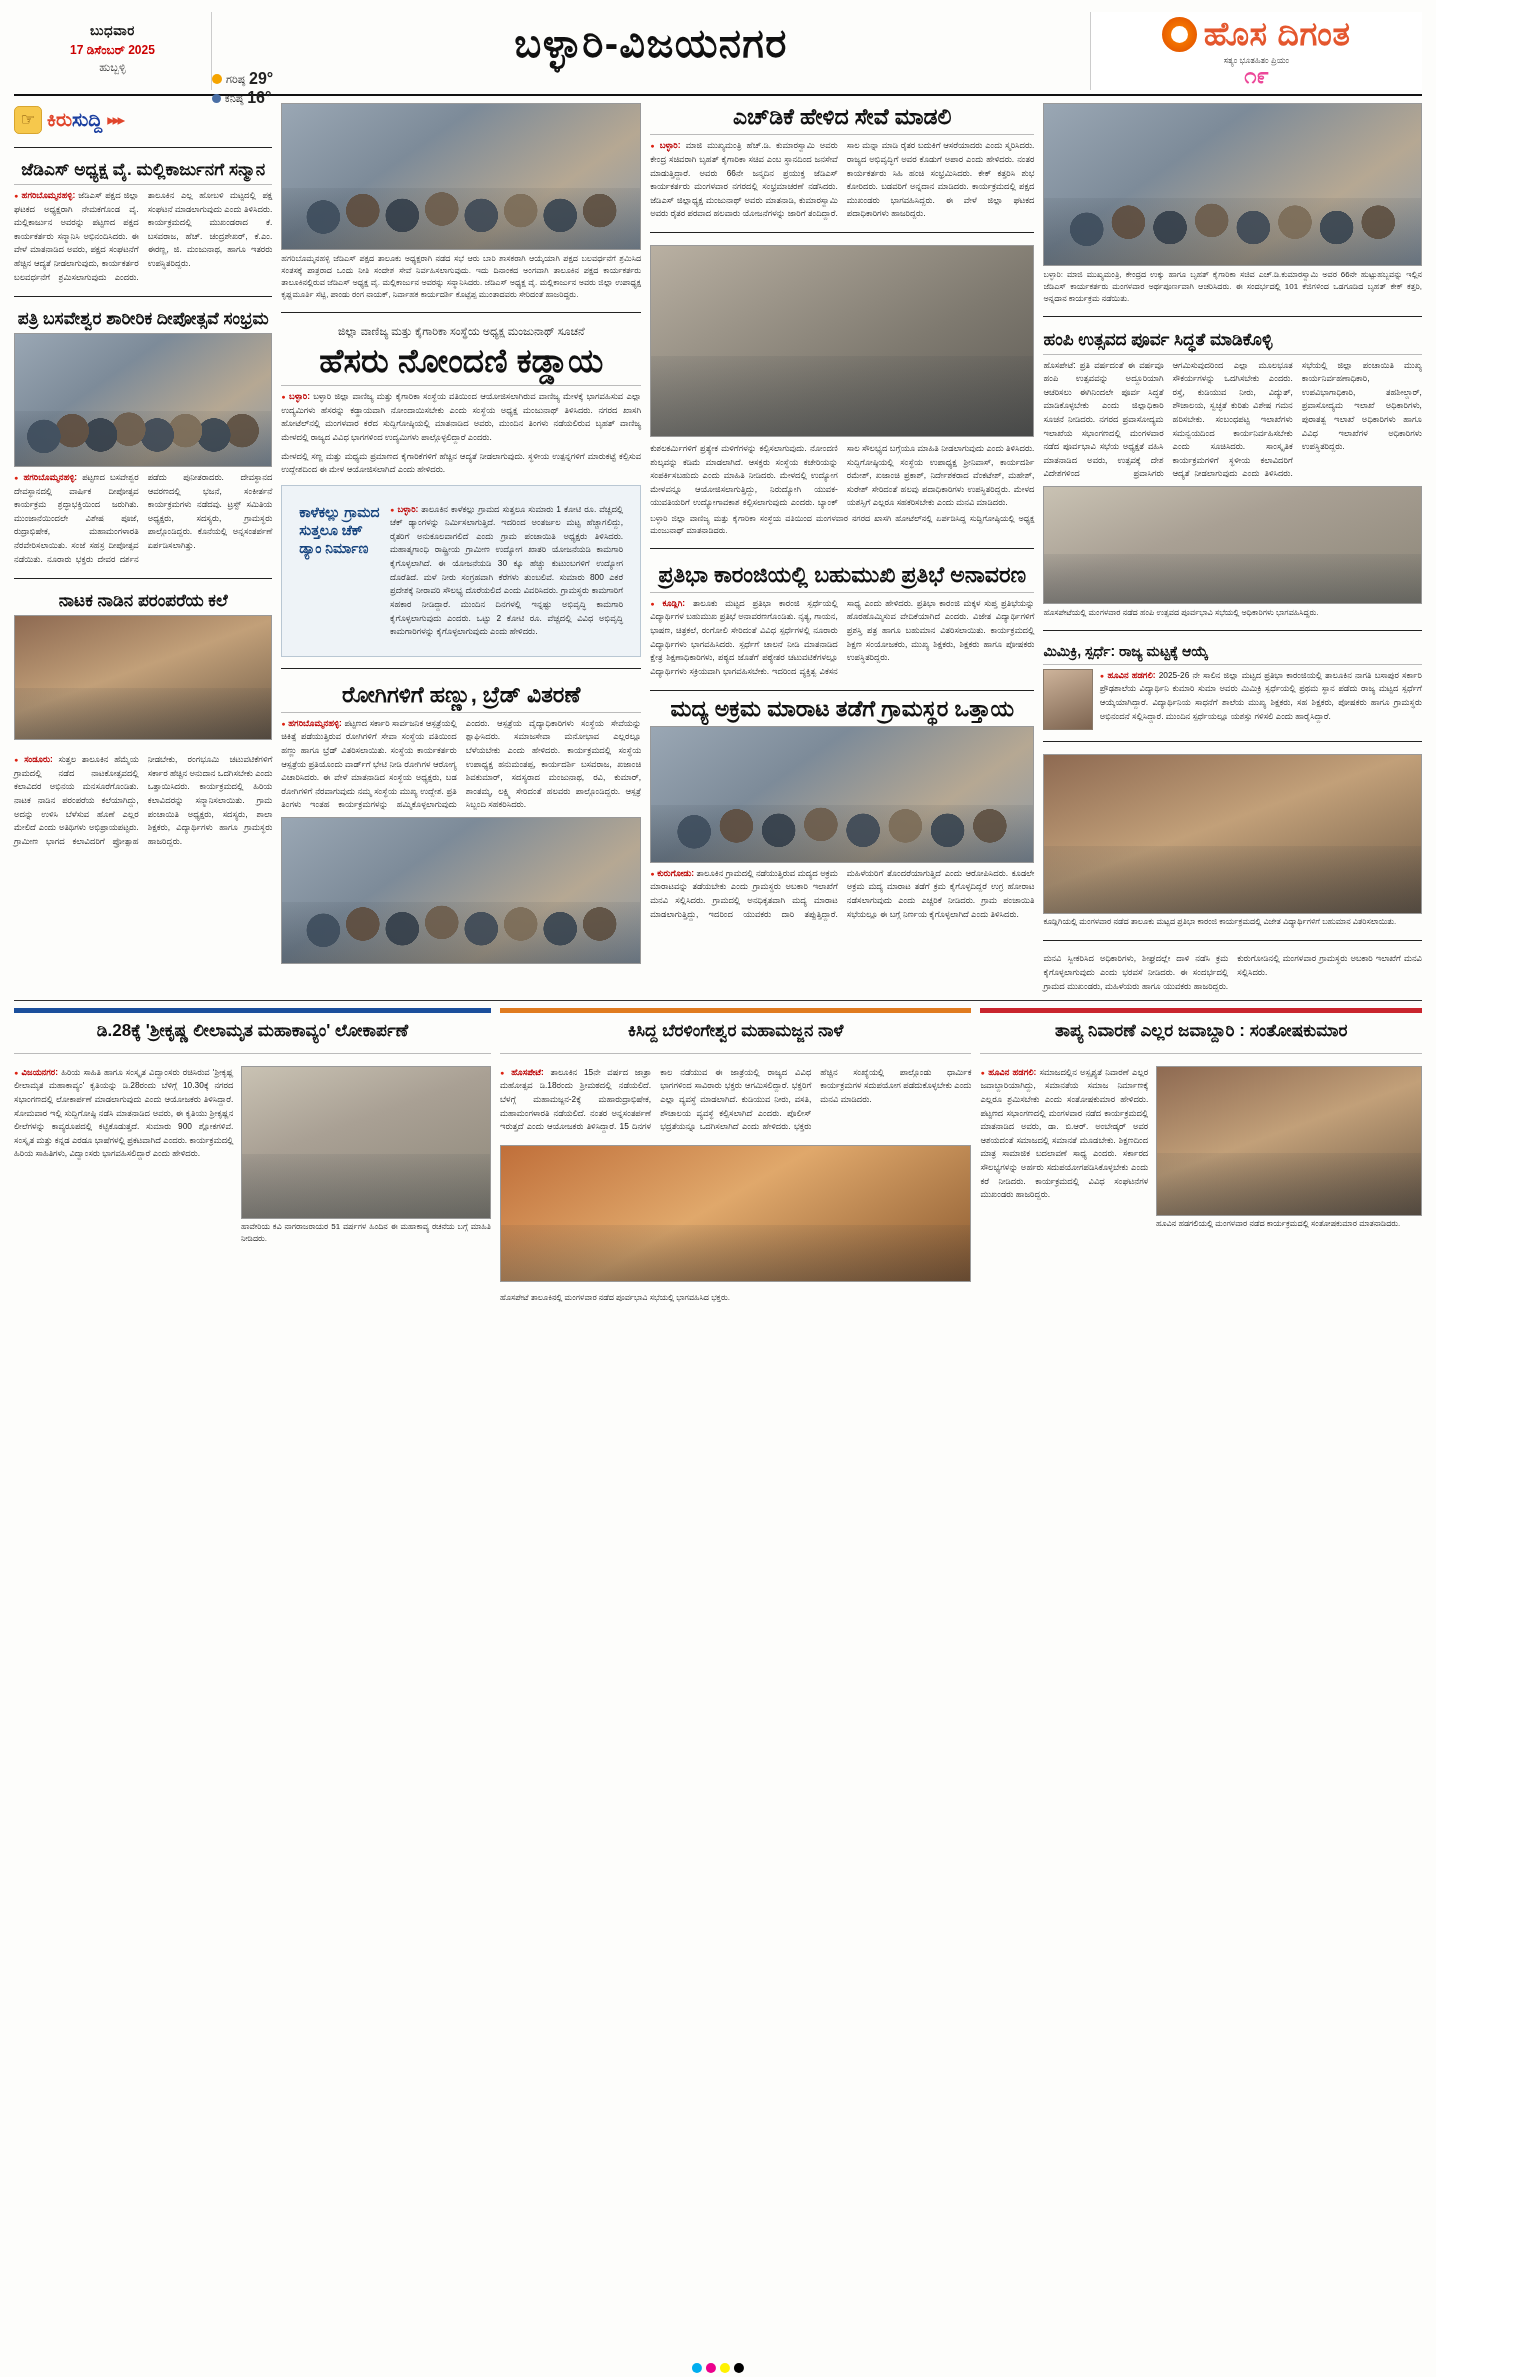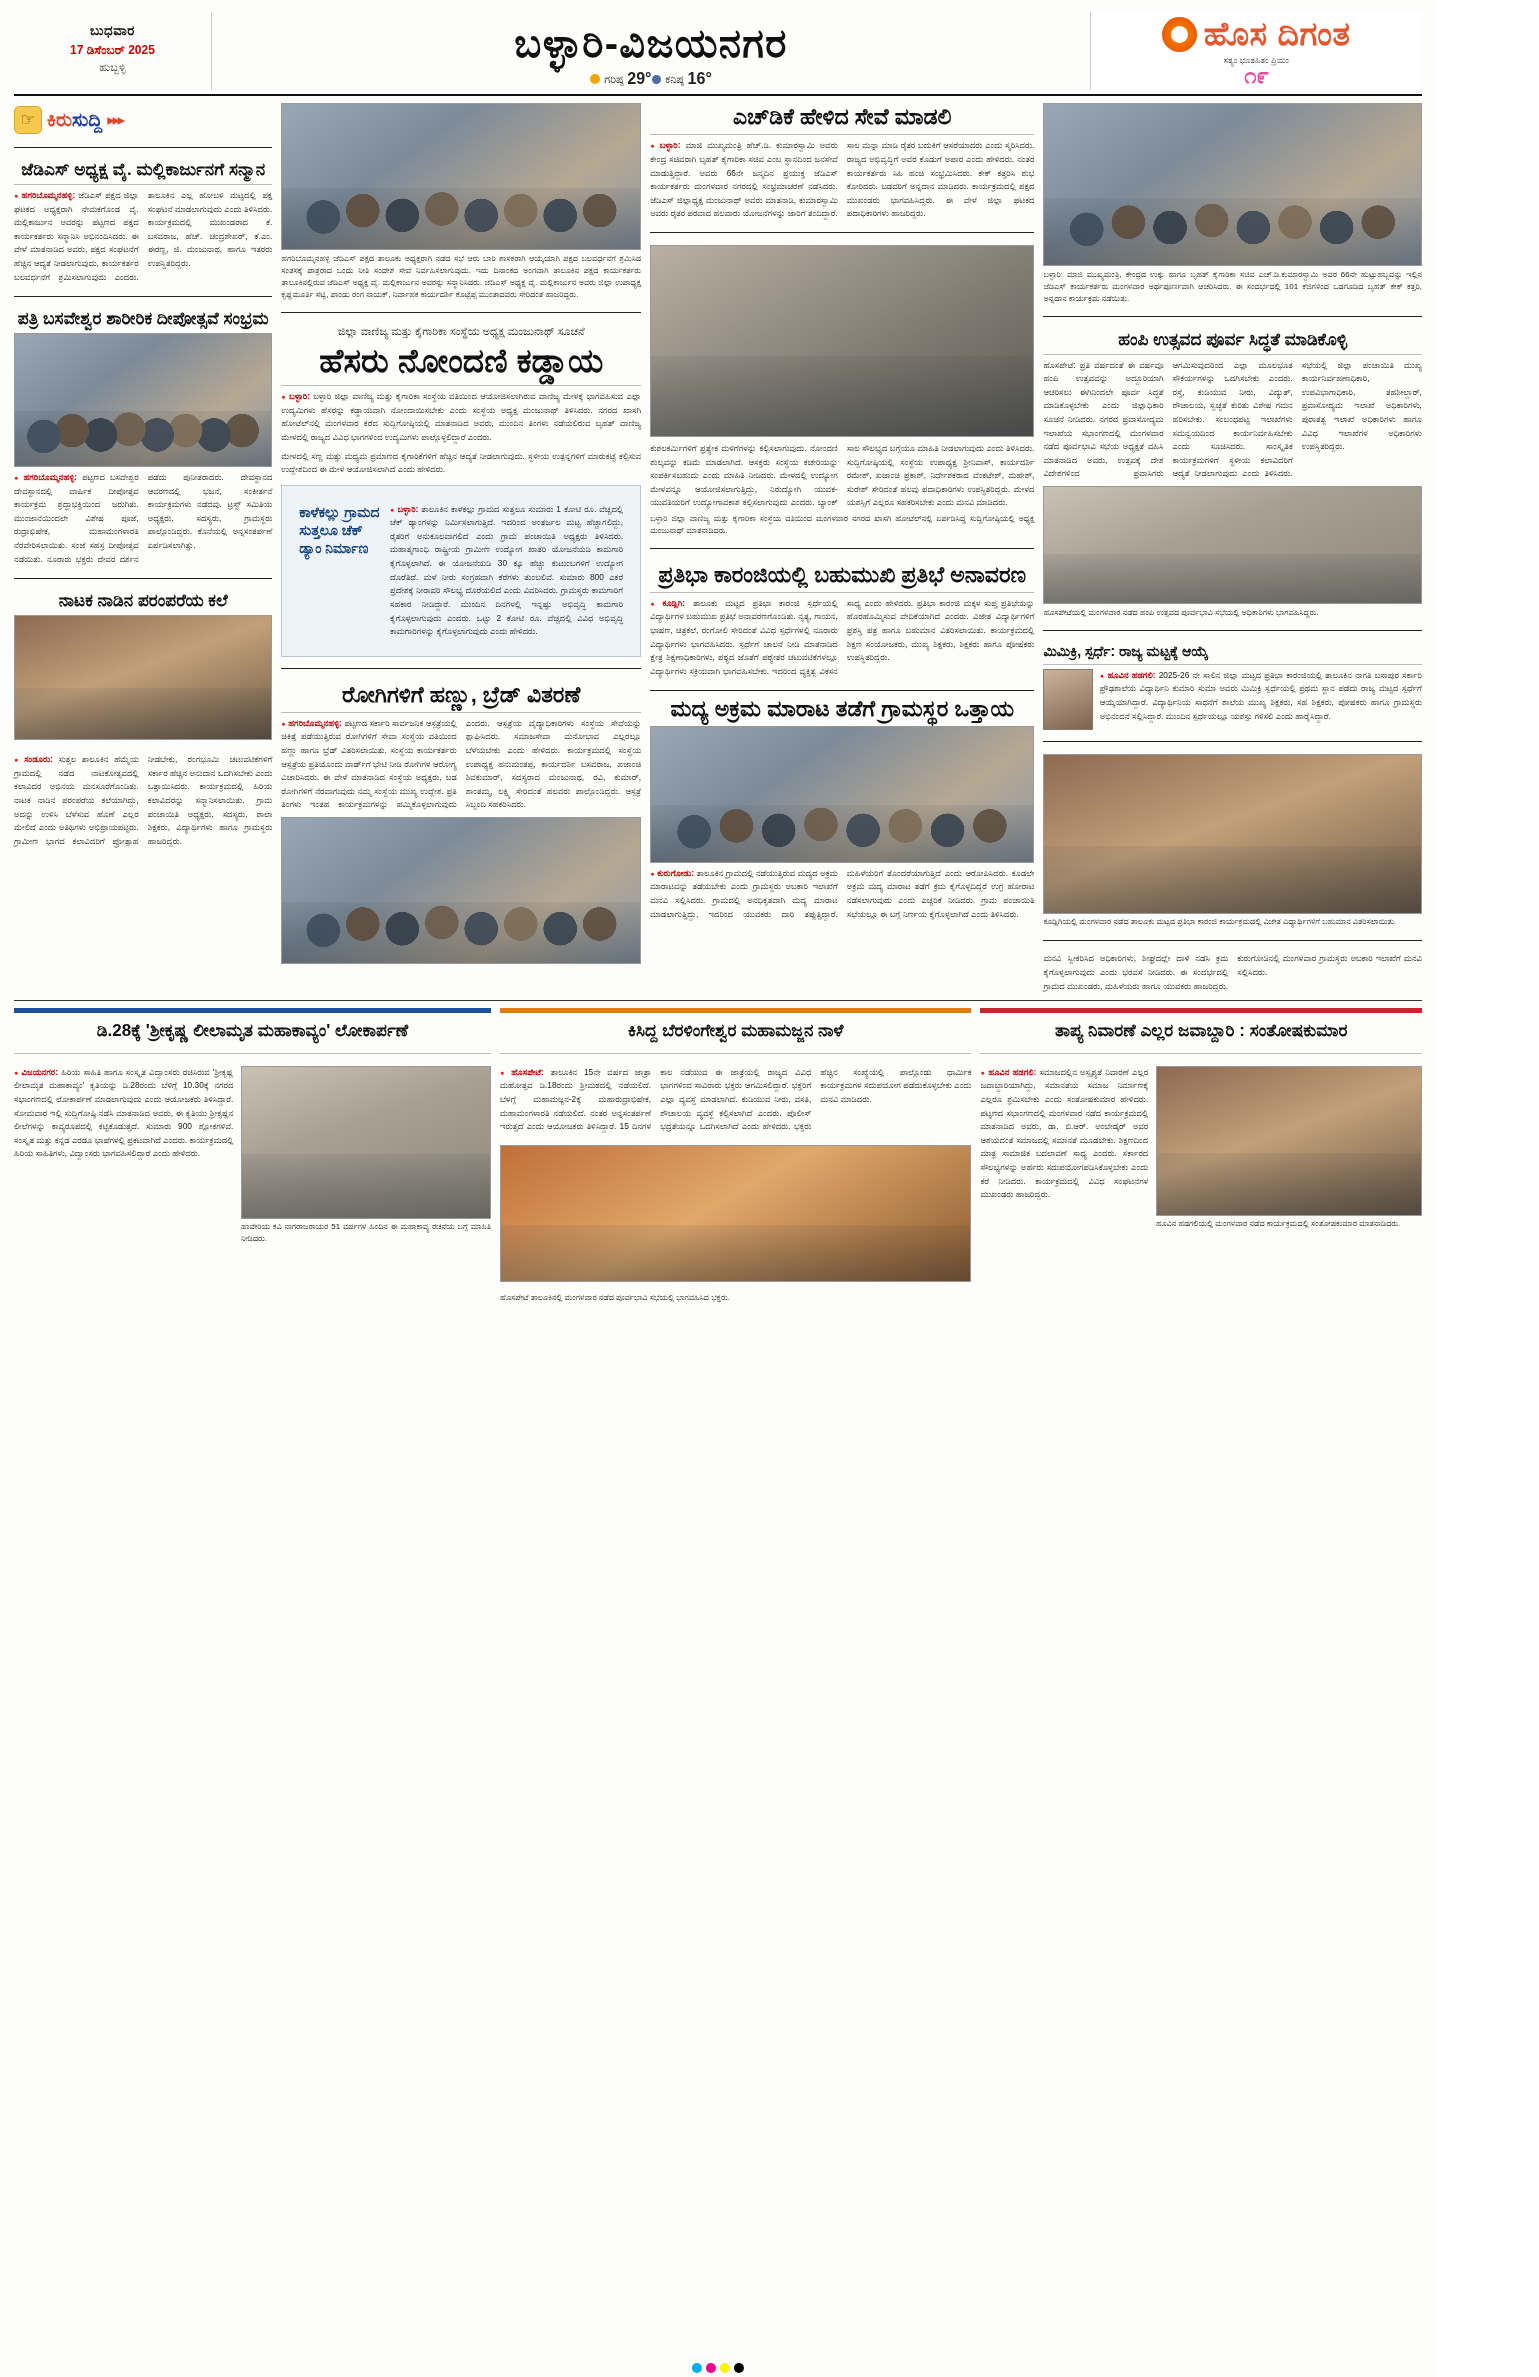--- a/index.html
+++ b/index.html
@@ -48,20 +48,21 @@
     color: #111;
     font-family: "Liberation Sans", sans-serif;
   }
   .weather {
     margin-top: 3.8px;
     display: flex;
     justify-content: center;
     gap: 1px;
     font-size: 11px;
     color: #222;
+    flex-direction: column;
   }
   .weather .w { display:flex; align-items:center; gap:3.8px; }
   .weather .bigt { font-size: 16px; font-weight: bold; }
   .sun-dot { width:10.2px;height:10.2px;border-radius:50%;background:#f5a400;display:inline-block;}
   .moon-dot { width:9px;height:9px;border-radius:50%;background:#4a6fa5;display:inline-block;}
   .mh-right {
     width: 332px;
     background: #fff;
     border-left: 0.6px solid #ccc;
     display: flex;
@@ -385,21 +386,21 @@
     <div class="col col-4">
 
       <div>
         <div class="photo people" style="height:163px"></div>
         <div class="caption">ಬಳ್ಳಾರಿ: ಮಾಜಿ ಮುಖ್ಯಮಂತ್ರಿ, ಕೇಂದ್ರದ ಉಕ್ಕು ಹಾಗೂ ಬೃಹತ್ ಕೈಗಾರಿಕಾ ಸಚಿವ ಎಚ್.ಡಿ.ಕುಮಾರಸ್ವಾಮಿ ಅವರ 66ನೇ ಹುಟ್ಟುಹಬ್ಬವನ್ನು ಇಲ್ಲಿನ ಜೆಡಿಎಸ್ ಕಾರ್ಯಕರ್ತರು ಮಂಗಳವಾರ ಅರ್ಥಪೂರ್ಣವಾಗಿ ಆಚರಿಸಿದರು. ಈ ಸಂದರ್ಭದಲ್ಲಿ 101 ಕೆಜಿಗಳಿಂದ ಒಡಗೂಡಿದ ಬೃಹತ್ ಕೇಕ್ ಕತ್ತರಿ, ಅನ್ನದಾನ ಕಾರ್ಯಕ್ರಮ ನಡೆಯಿತು.</div>
       </div>
 
       <div class="rule"></div>
 
       <div>
-        <div class="hl hl-md" style="text-align:center">ಹಂಪಿ ಉತ್ಸವದ ಪೂರ್ವ ಸಿದ್ಧತೆ ಮಾಡಿಕೊಳ್ಳಿ</div>
+        <div class="hl hl-md" style="text-align:left">ಹಂಪಿ ಉತ್ಸವದ ಪೂರ್ವ ಸಿದ್ಧತೆ ಮಾಡಿಕೊಳ್ಳಿ</div>
         <div class="rule-thin"></div>
         <div class="body-text c3">
           <span>ಹೊಸಪೇಟೆ: ಪ್ರತಿ ವರ್ಷದಂತೆ ಈ ವರ್ಷವೂ ಹಂಪಿ ಉತ್ಸವವನ್ನು ಅದ್ದೂರಿಯಾಗಿ ಆಚರಿಸಲು ಈಗಿನಿಂದಲೇ ಪೂರ್ವ ಸಿದ್ಧತೆ ಮಾಡಿಕೊಳ್ಳಬೇಕು ಎಂದು ಜಿಲ್ಲಾಧಿಕಾರಿ ಸೂಚನೆ ನೀಡಿದರು. ನಗರದ ಪ್ರವಾಸೋದ್ಯಮ ಇಲಾಖೆಯ ಸಭಾಂಗಣದಲ್ಲಿ ಮಂಗಳವಾರ ನಡೆದ ಪೂರ್ವಭಾವಿ ಸಭೆಯ ಅಧ್ಯಕ್ಷತೆ ವಹಿಸಿ ಮಾತನಾಡಿದ ಅವರು, ಉತ್ಸವಕ್ಕೆ ದೇಶ ವಿದೇಶಗಳಿಂದ ಪ್ರವಾಸಿಗರು ಆಗಮಿಸುವುದರಿಂದ ಎಲ್ಲಾ ಮೂಲಭೂತ ಸೌಕರ್ಯಗಳನ್ನು ಒದಗಿಸಬೇಕು ಎಂದರು. ರಸ್ತೆ, ಕುಡಿಯುವ ನೀರು, ವಿದ್ಯುತ್, ಶೌಚಾಲಯ, ಸ್ವಚ್ಛತೆ ಕುರಿತು ವಿಶೇಷ ಗಮನ ಹರಿಸಬೇಕು. ಸಂಬಂಧಪಟ್ಟ ಇಲಾಖೆಗಳು ಸಮನ್ವಯದಿಂದ ಕಾರ್ಯನಿರ್ವಹಿಸಬೇಕು ಎಂದು ಸೂಚಿಸಿದರು. ಸಾಂಸ್ಕೃತಿಕ ಕಾರ್ಯಕ್ರಮಗಳಿಗೆ ಸ್ಥಳೀಯ ಕಲಾವಿದರಿಗೆ ಆದ್ಯತೆ ನೀಡಲಾಗುವುದು ಎಂದು ತಿಳಿಸಿದರು.</span>
           <span>ಸಭೆಯಲ್ಲಿ ಜಿಲ್ಲಾ ಪಂಚಾಯಿತಿ ಮುಖ್ಯ ಕಾರ್ಯನಿರ್ವಹಣಾಧಿಕಾರಿ, ಉಪವಿಭಾಗಾಧಿಕಾರಿ, ತಹಶೀಲ್ದಾರ್, ಪ್ರವಾಸೋದ್ಯಮ ಇಲಾಖೆ ಅಧಿಕಾರಿಗಳು, ಪುರಾತತ್ವ ಇಲಾಖೆ ಅಧಿಕಾರಿಗಳು ಹಾಗೂ ವಿವಿಧ ಇಲಾಖೆಗಳ ಅಧಿಕಾರಿಗಳು ಉಪಸ್ಥಿತರಿದ್ದರು.</span>
         </div>
         <div class="photo indoor" style="height:118px;margin-top:5.1px"></div>
         <div class="caption">ಹೊಸಪೇಟೆಯಲ್ಲಿ ಮಂಗಳವಾರ ನಡೆದ ಹಂಪಿ ಉತ್ಸವದ ಪೂರ್ವಭಾವಿ ಸಭೆಯಲ್ಲಿ ಅಧಿಕಾರಿಗಳು ಭಾಗವಹಿಸಿದ್ದರು.</div>
       </div>
 
       <div class="rule"></div>

